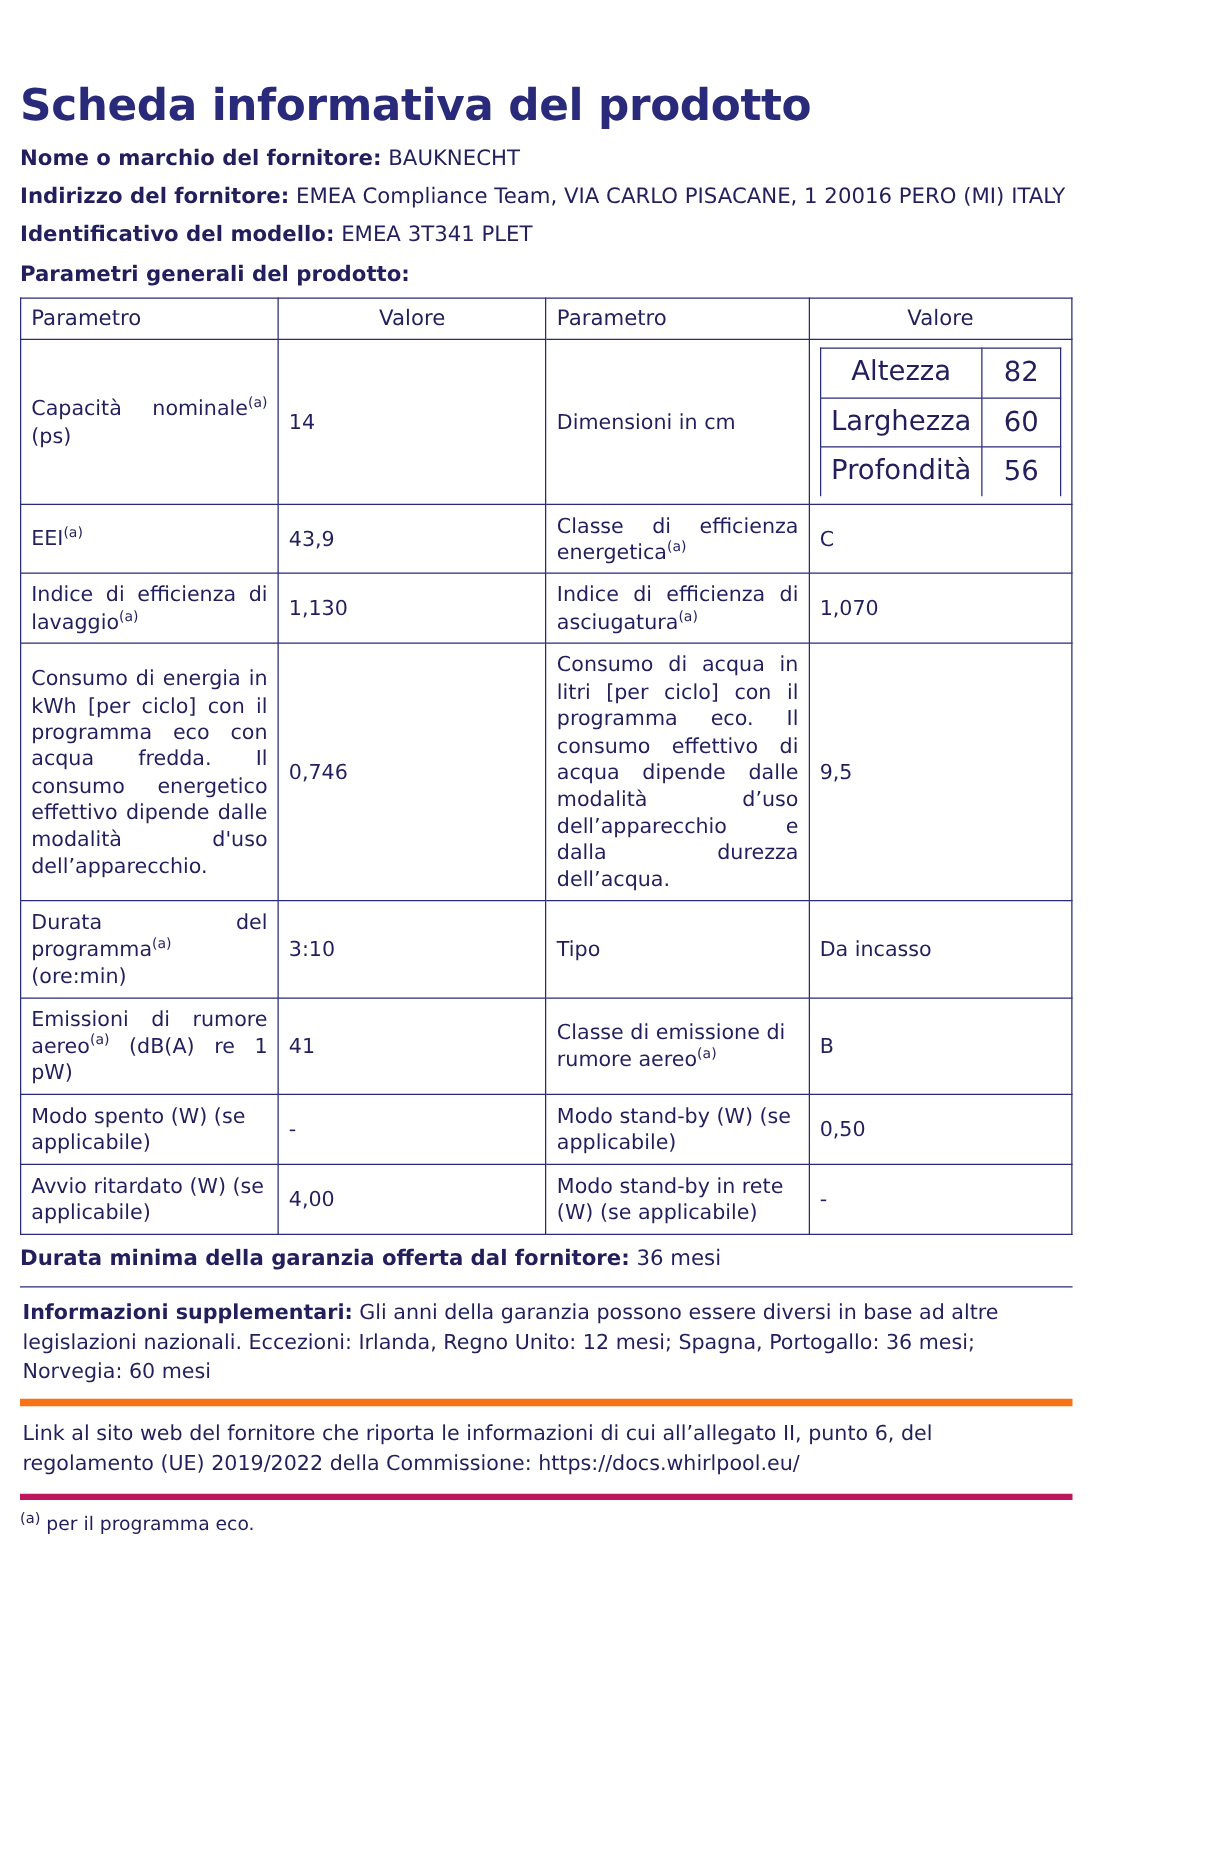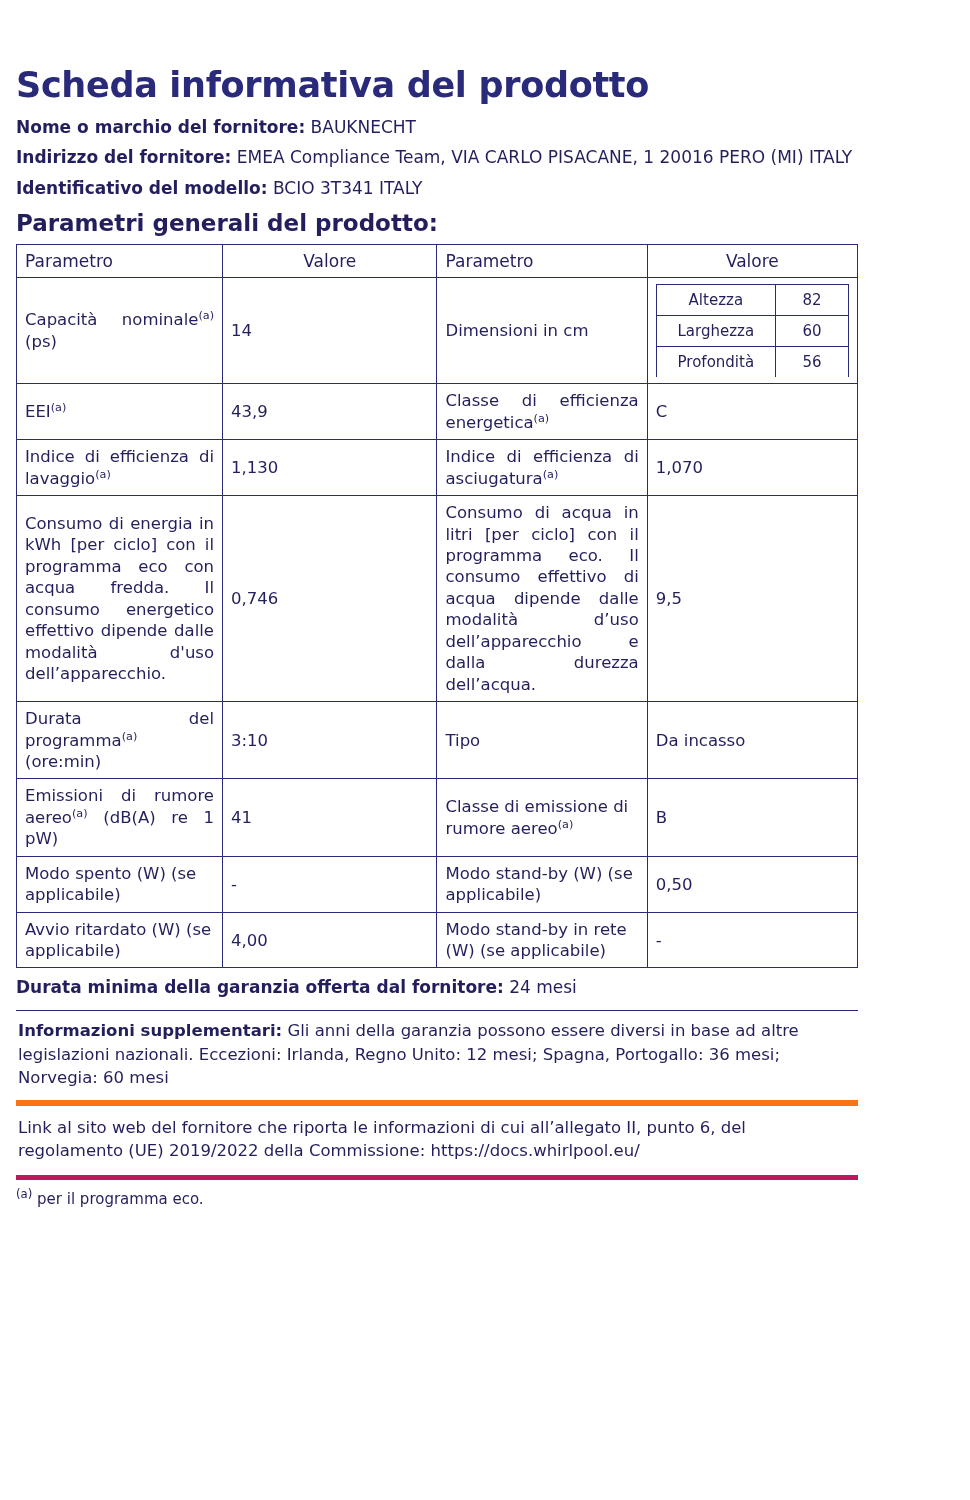--- a/index.html
+++ b/index.html
@@ -39,21 +39,21 @@
   }
   .kv-line {
     font-size: 17px;
     line-height: 1.45;
     margin-bottom: 6px;
     color: #231f5c;
   }
   .kv-line .k { font-weight: bold; }
   .kv-line .v { font-weight: normal; }
   .section-title {
-    font-size: 23px;
+    font-size: 17px;
     font-weight: bold;
     margin: 10px 0 8px 0;
   }
   table.main {
     width: 100%;
     border-collapse: collapse;
     table-layout: fixed;
     font-size: 16.5px;
     color: #231f5c;
     padding-left: 20px;
@@ -84,21 +84,21 @@
   .cell-label.nojust {
     text-align: left;
     text-align-last: left;
   }
   .cell-val {
     text-align: left;
   }
   .dims-table {
     width: 100%;
     border-collapse: collapse;
-    font-size: 15px;
+    font-size: 22px;
   }
   .dims-table td {
     border: none;
     border-bottom: 1px solid #2a2a7a;
     padding: 4px 6px;
   }
   .dims-table tr:last-child td { border-bottom: none; }
   .dims-table td.dim-name {
     width: 62%;
     text-align: center;
@@ -157,21 +157,21 @@
     <span class="v">BAUKNECHT</span>
   </div>
 
   <div class="kv-line">
     <span class="k">Indirizzo del fornitore:</span>
     <span class="v">EMEA Compliance Team, VIA CARLO PISACANE, 1 20016 PERO (MI) ITALY</span>
   </div>
 
   <div class="kv-line">
     <span class="k">Identificativo del modello:</span>
-    <span class="v">BCIO 3T341 ITALY</span>
+    <span class="v">EMEA 3T341 PLET</span>
   </div>
 
   <div class="section-title">Parametri generali del prodotto:</div>
 
   <table class="main">
     <colgroup>
       <col class="c1">
         <col class="c2">
         <col class="c3">
         <col class="c4">
@@ -273,21 +273,21 @@
         <td class="cell-label nojust">Avvio ritardato (W) (se applicabile)</td>
         <td class="cell-val">4,00</td>
         <td class="cell-label nojust">Modo stand-by in rete (W) (se applicabile)</td>
         <td class="cell-val">-</td>
       </tr>
     </tbody>
   </table>
 
   <div class="warranty">
     <span class="k">Durata minima della garanzia offerta dal fornitore:</span>
-    <span class="v">24 mesi</span>
+    <span class="v">36 mesi</span>
   </div>
 
   <div class="info-box">
     <span class="k">Informazioni supplementari:</span>
     <span>Gli anni della garanzia possono essere diversi in base ad altre legislazioni nazionali. Eccezioni: Irlanda, Regno Unito: 12 mesi; Spagna, Portogallo: 36 mesi; Norvegia: 60 mesi</span>
   </div>
 
   <div class="link-box">
     <span>Link al sito web del fornitore che riporta le informazioni di cui all’allegato II, punto 6, del regolamento (UE) 2019/2022 della Commissione:</span>
     <span>https://docs.whirlpool.eu/</span>

